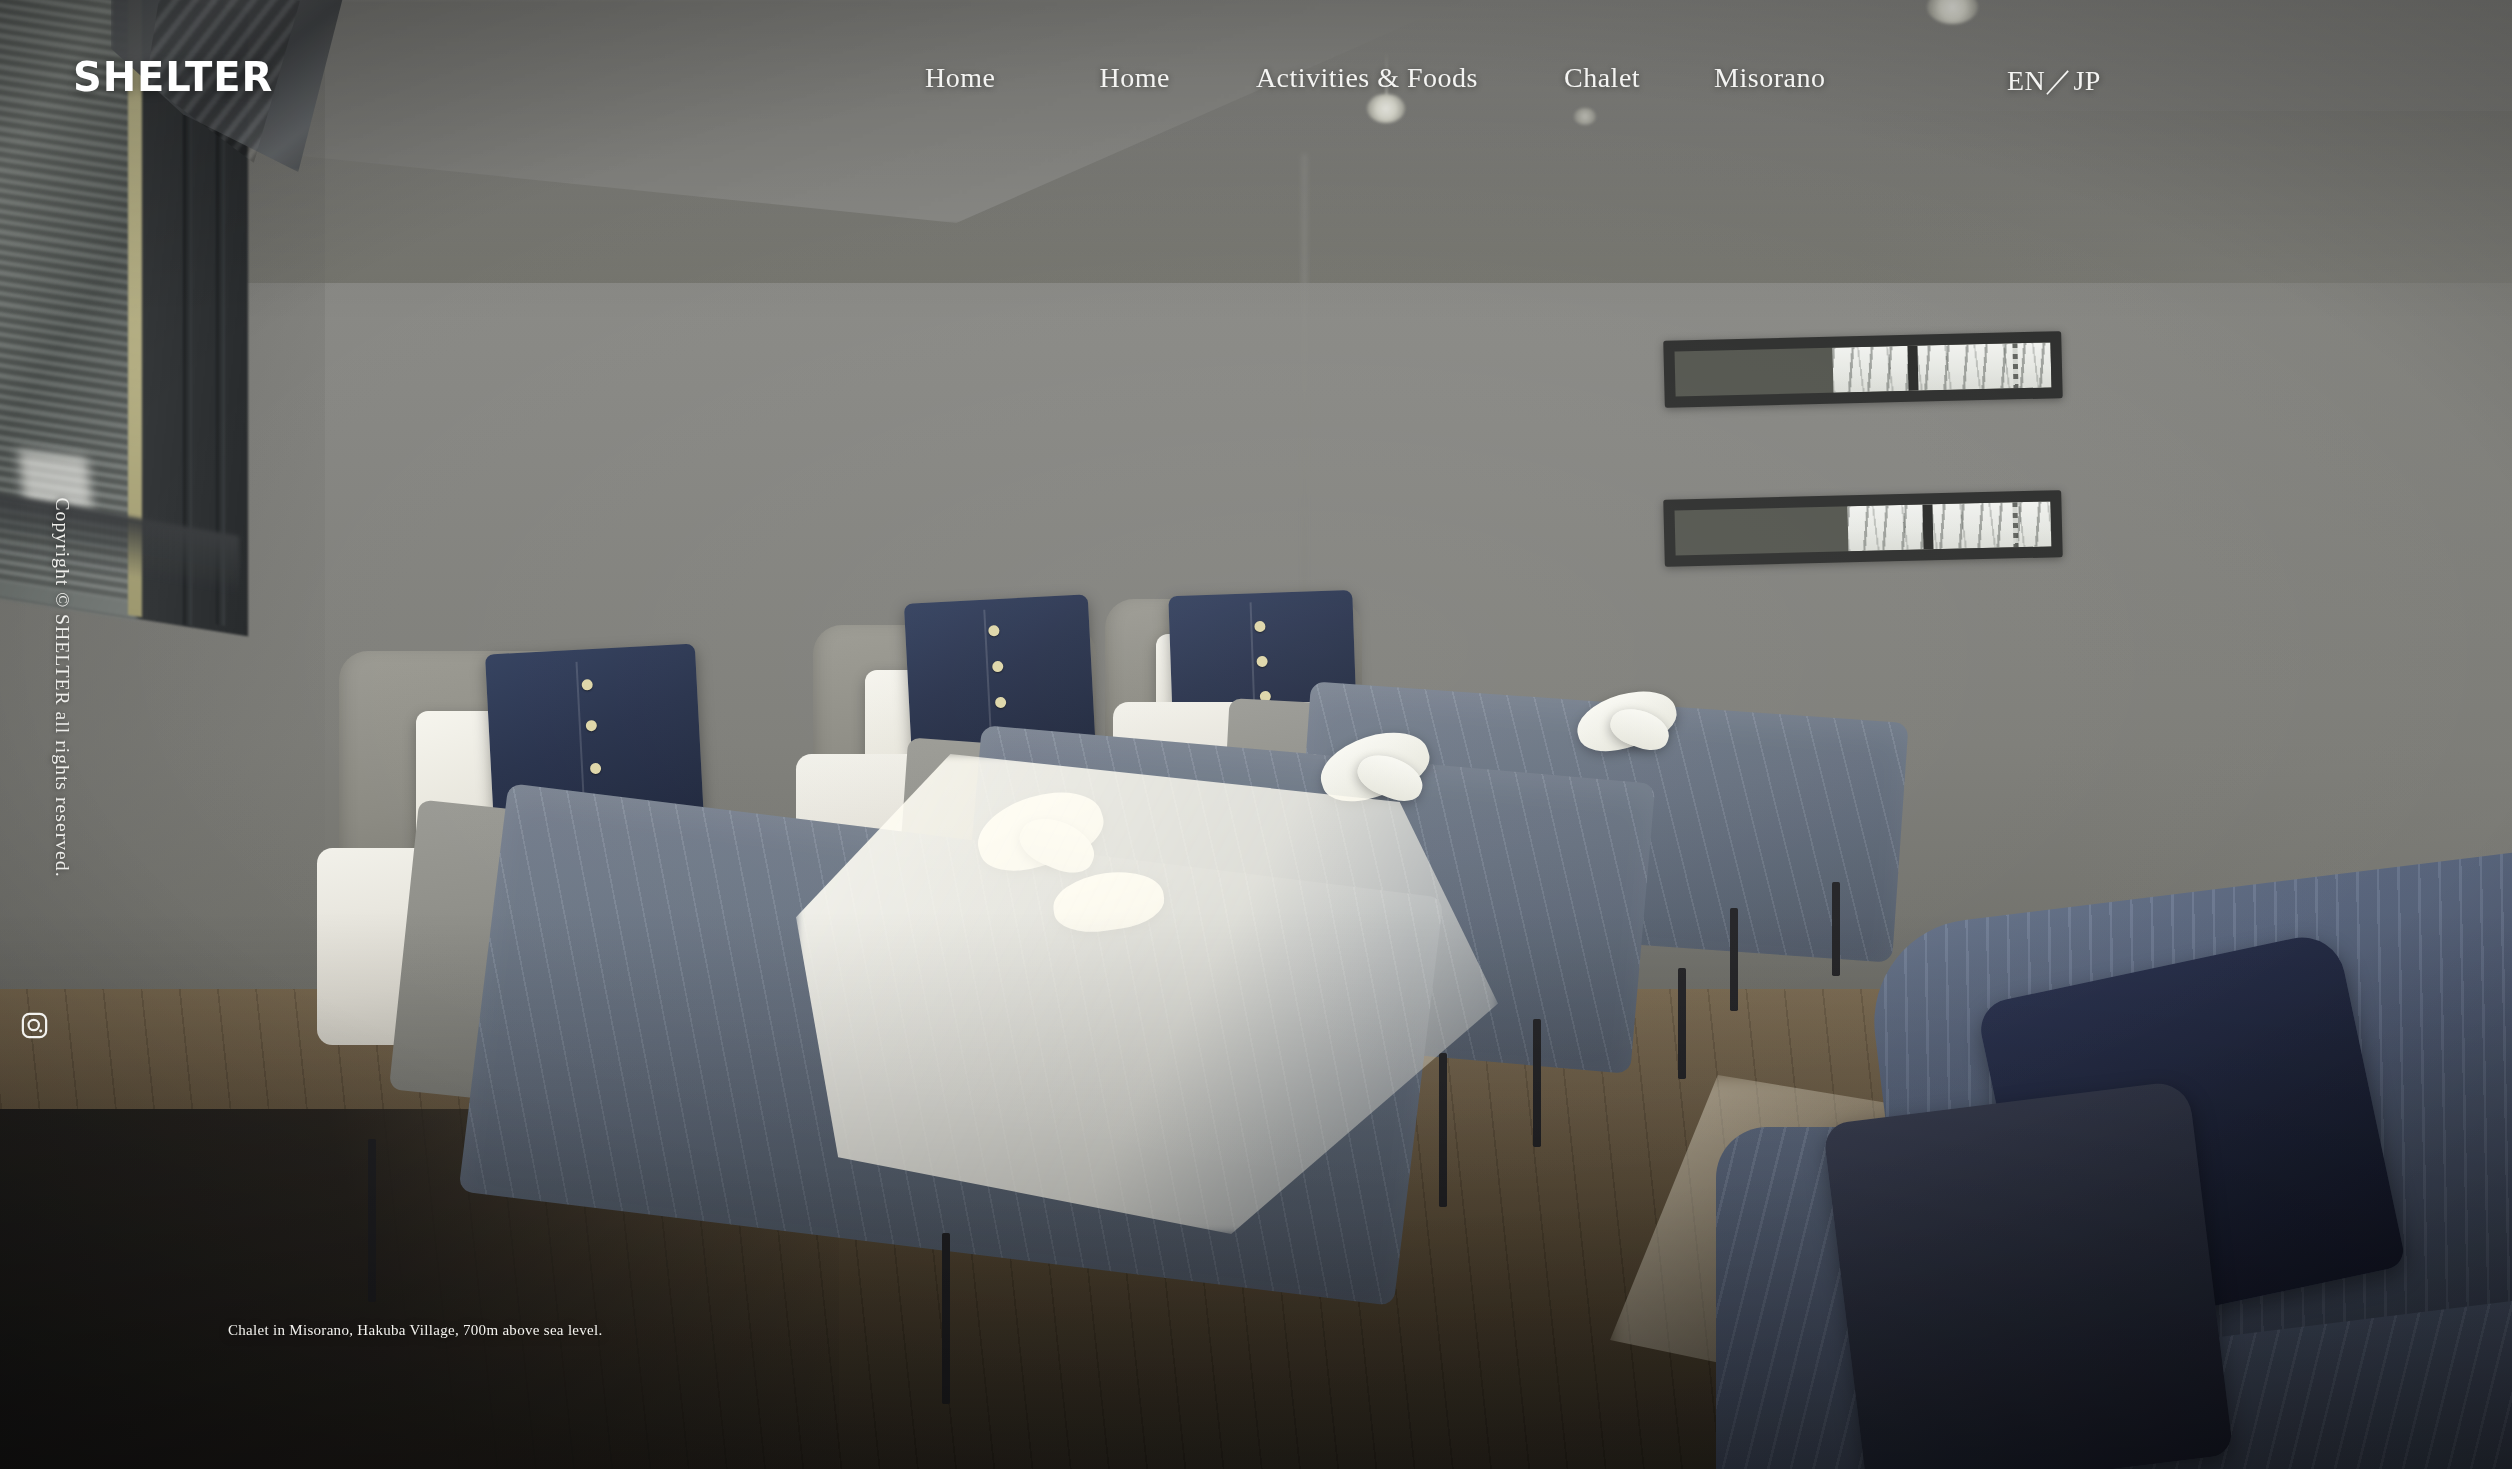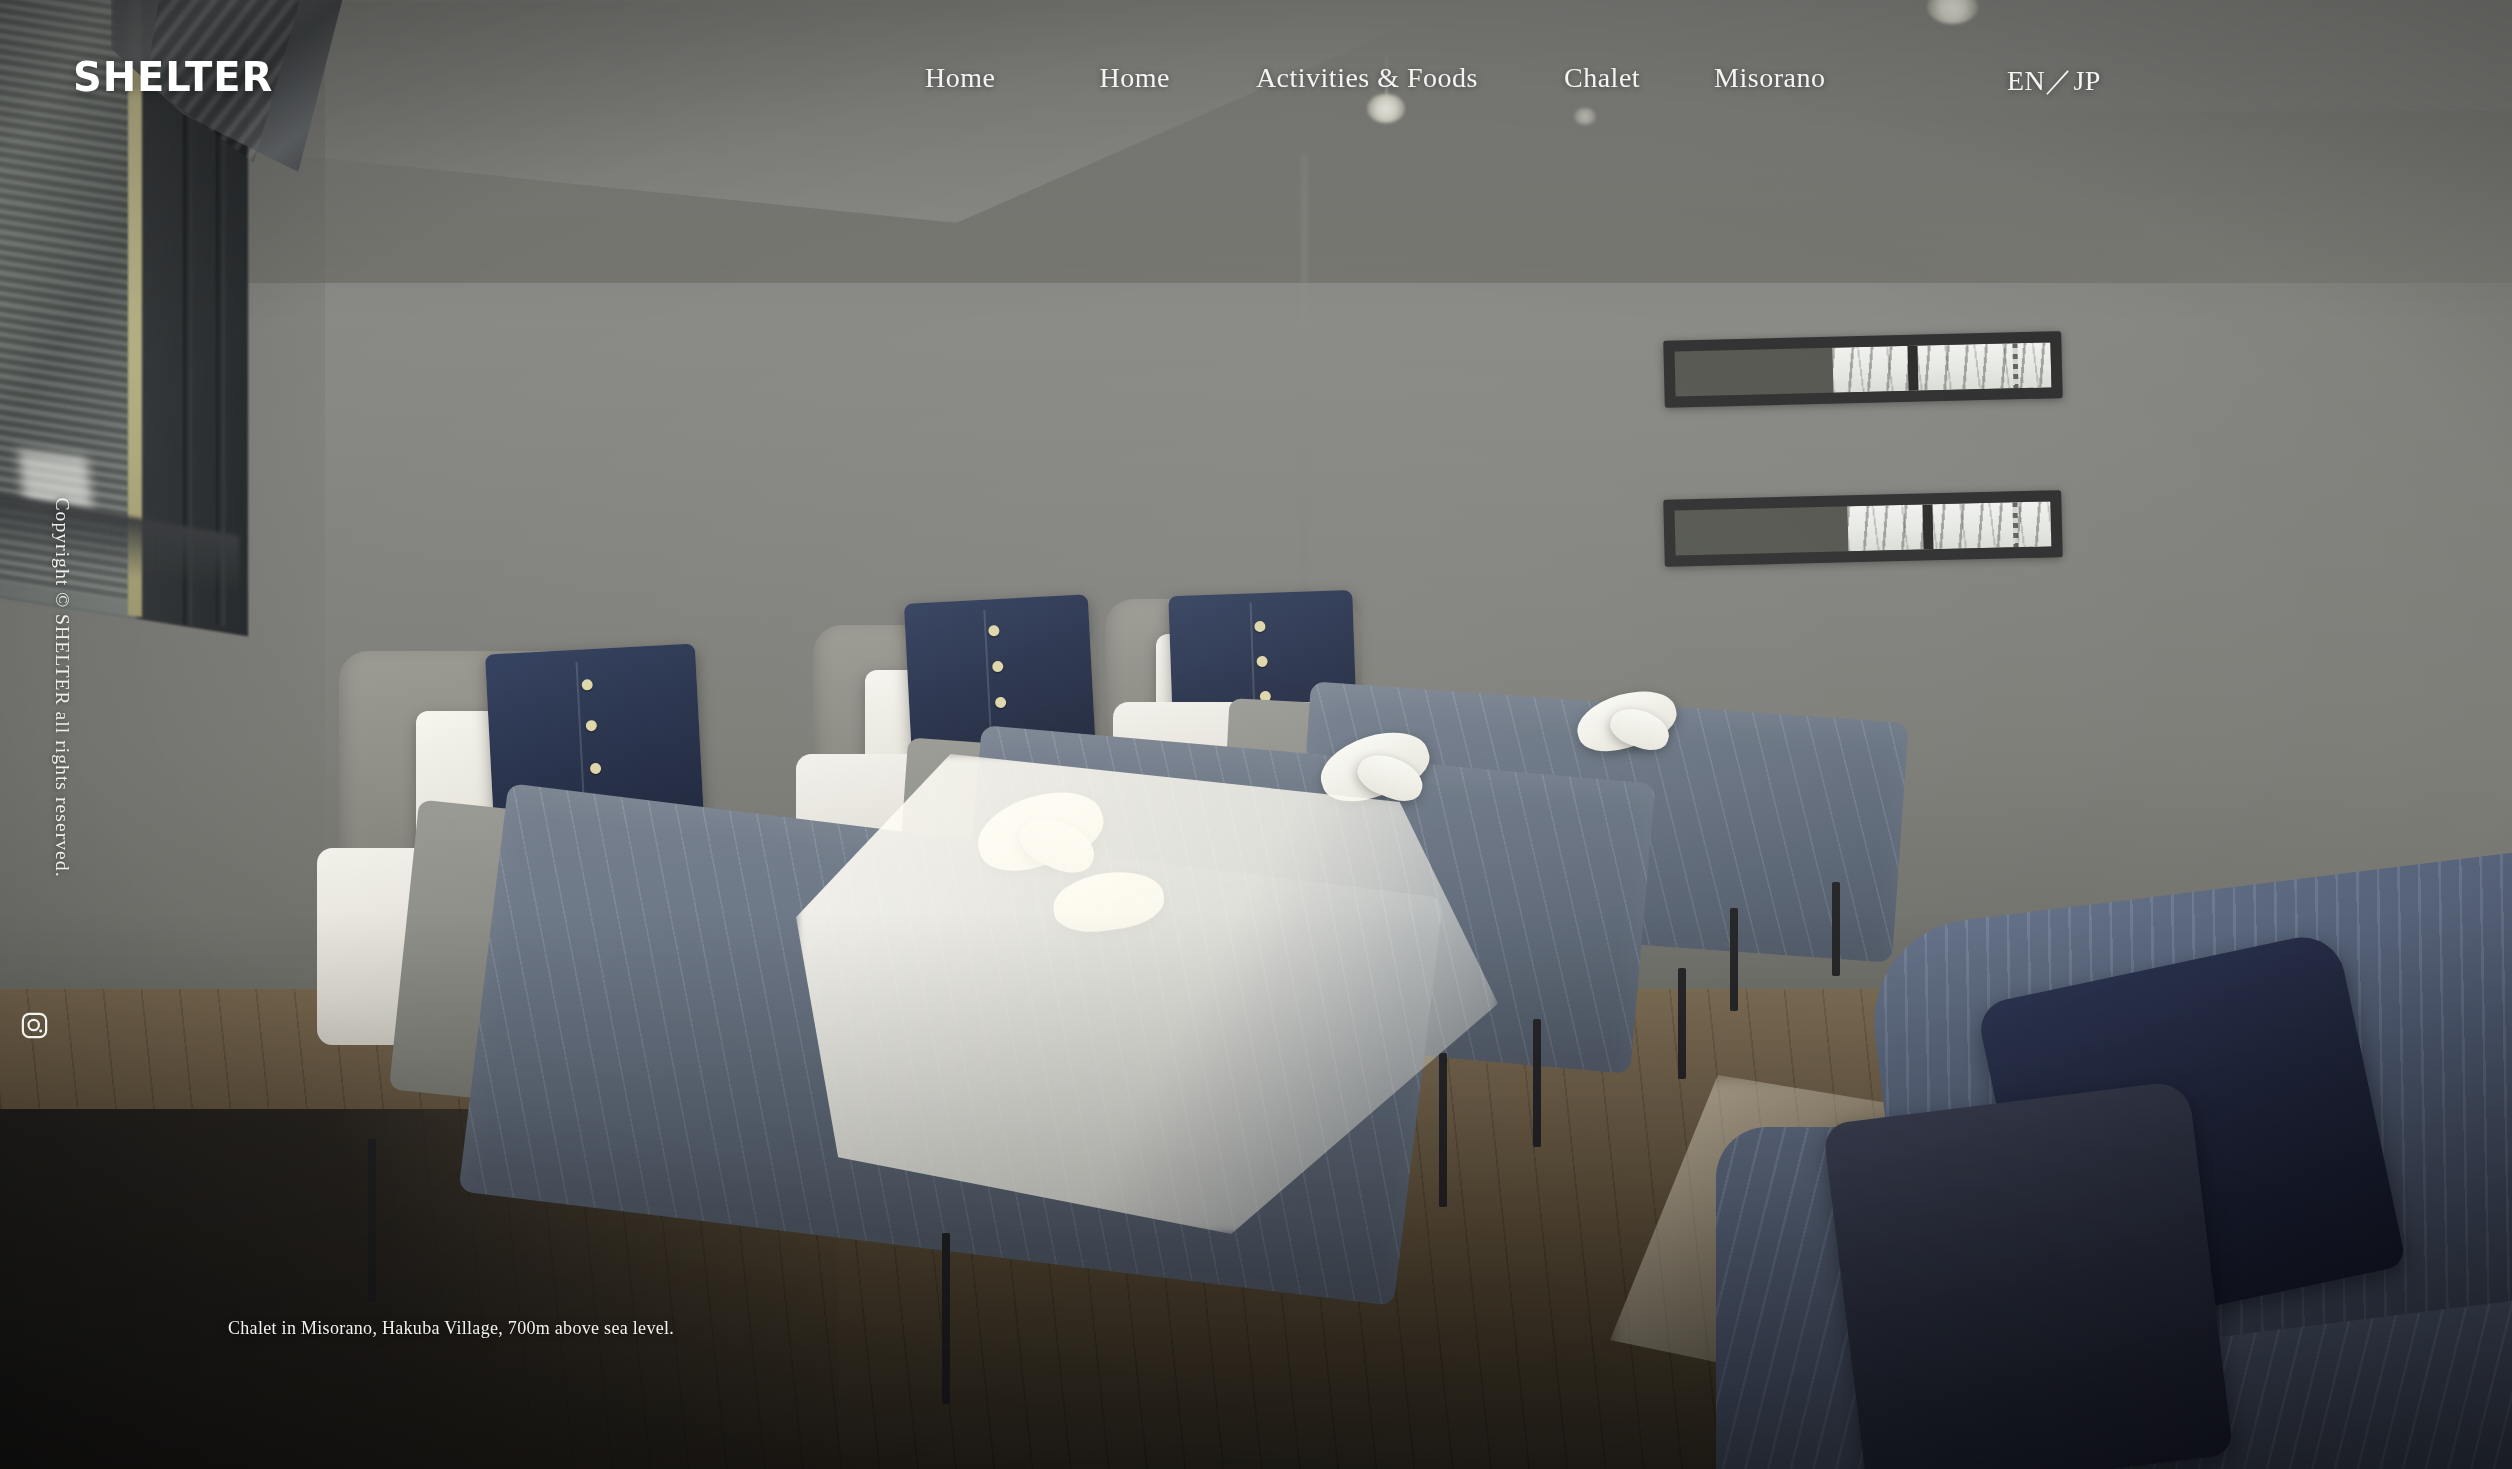--- a/index.html
+++ b/index.html
@@ -390,21 +390,21 @@
     font-size:50px;
     font-weight:400;
     letter-spacing:1.7px;
     line-height:1.12;
     text-shadow:0 1.7px 12px rgba(0,0,0,.55);
     font-family:"DejaVu Serif", serif;
   }
   .hero p{
     margin-top:20.6px;
     color:#f3f2ee;
-    font-size:18px;
+    font-size:15px;
     letter-spacing:0.3px;
     text-shadow:0 1.7px 8.6px rgba(0,0,0,.6);
     font-family:"Liberation Serif", serif;
   }
 </style>
 </head>
 <body>
 
 <div class="viewport">
 

